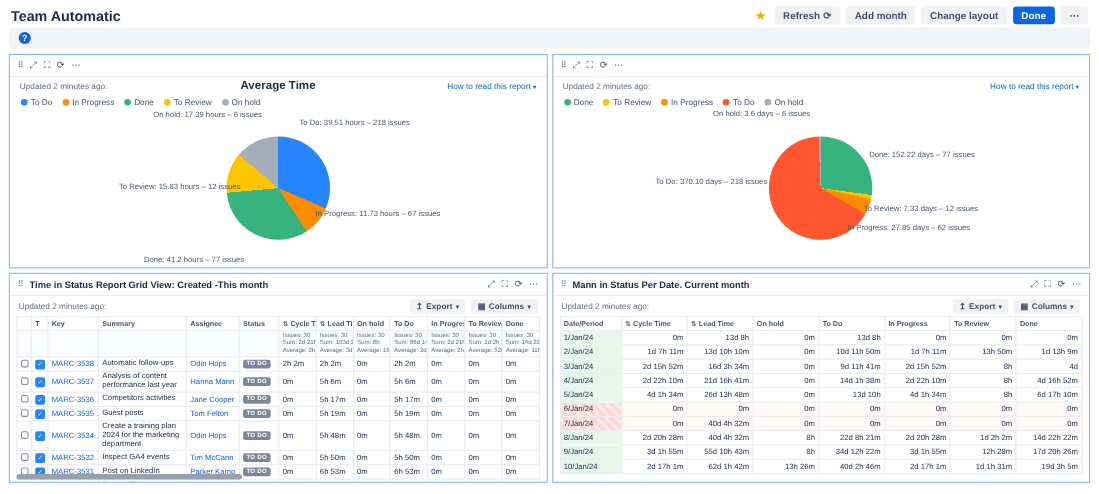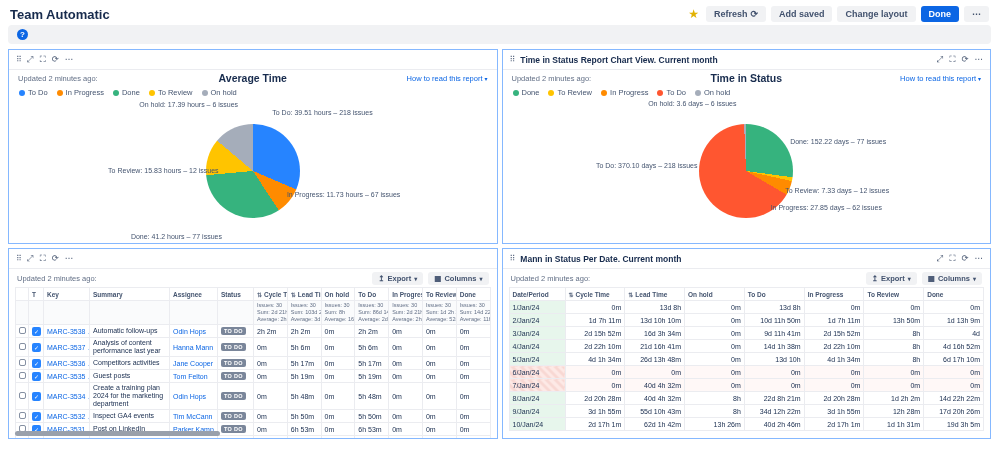--- a/index.html
+++ b/index.html
@@ -64,21 +64,21 @@
 <div class="page">
 
   <header class="topbar">
     <h1 class="page-title">Team Automatic</h1>
     <div class="topbar-right">
       <span class="star">★</span>
       <button class="btn">
         <span>Refresh</span>
         <span class="ric">⟳</span>
       </button>
-      <button class="btn">Add saved</button>
+      <button class="btn">Add month</button>
       <button class="btn">Change layout</button>
       <button class="btn primary">Done</button>
       <button class="btn">⋯</button>
     </div>
   </header>
 
   <div class="banner">
     <span class="info-icon">?</span>
   </div>
 
@@ -130,31 +130,29 @@
         <span class="pie-label" style="left:54%;top:10px">To Do: 39.51 hours – 218 issues</span>
         <span class="pie-label" style="right:57%;top:47%">To Review: 15.83 hours – 12 issues</span>
         <span class="pie-label" style="left:57%;top:64%">In Progress: 11.73 hours – 67 issues</span>
         <span class="pie-label" style="left:25%;bottom:3px">Done: 41.2 hours – 77 issues</span>
       </div>
     </section>
 
     <section class="gadget">
       <div class="g-header">
         <span class="drag">⠿</span>
-        <span class="g-title">Time in Status Report Chart View. Current month</span>
         <span class="g-icons">
           <span>⤢</span>
           <span>⛶</span>
           <span>⟳</span>
           <span>⋯</span>
         </span>
       </div>
       <div class="info-row">
         <span class="updated">Updated 2 minutes ago:</span>
-        <span class="chart-title">Time in Status</span>
         <a class="help-link">
           <span>How to read this report</span>
           <span class="chev">▾</span>
         </a>
       </div>
       <div class="legend-row">
         <span class="legend-item">
             <span class="dot" style="background: rgb(54, 179, 126);"></span>
             <span>Done</span>
           </span>
@@ -181,20 +179,21 @@
         <span class="pie-label" style="left:59%;top:27%">Done: 152.22 days – 77 issues</span>
         <span class="pie-label" style="right:60%;top:44%">To Do: 370.10 days – 218 issues</span>
         <span class="pie-label" style="left:58%;top:61%">To Review: 7.33 days – 12 issues</span>
         <span class="pie-label" style="left:55%;top:73%">In Progress: 27.85 days – 62 issues</span>
       </div>
     </section>
 
     <section class="gadget">
       <div class="g-header">
         <span class="drag">⠿</span>
+        <span class="g-title">Time in Status Report Grid View: Created -This month</span>
         <span class="g-icons">
           <span>⤢</span>
           <span>⛶</span>
           <span>⟳</span>
           <span>⋯</span>
         </span>
       </div>
       <div class="toolbar-row">
         <span class="updated">Updated 2 minutes ago:</span>
         <span class="tools">

